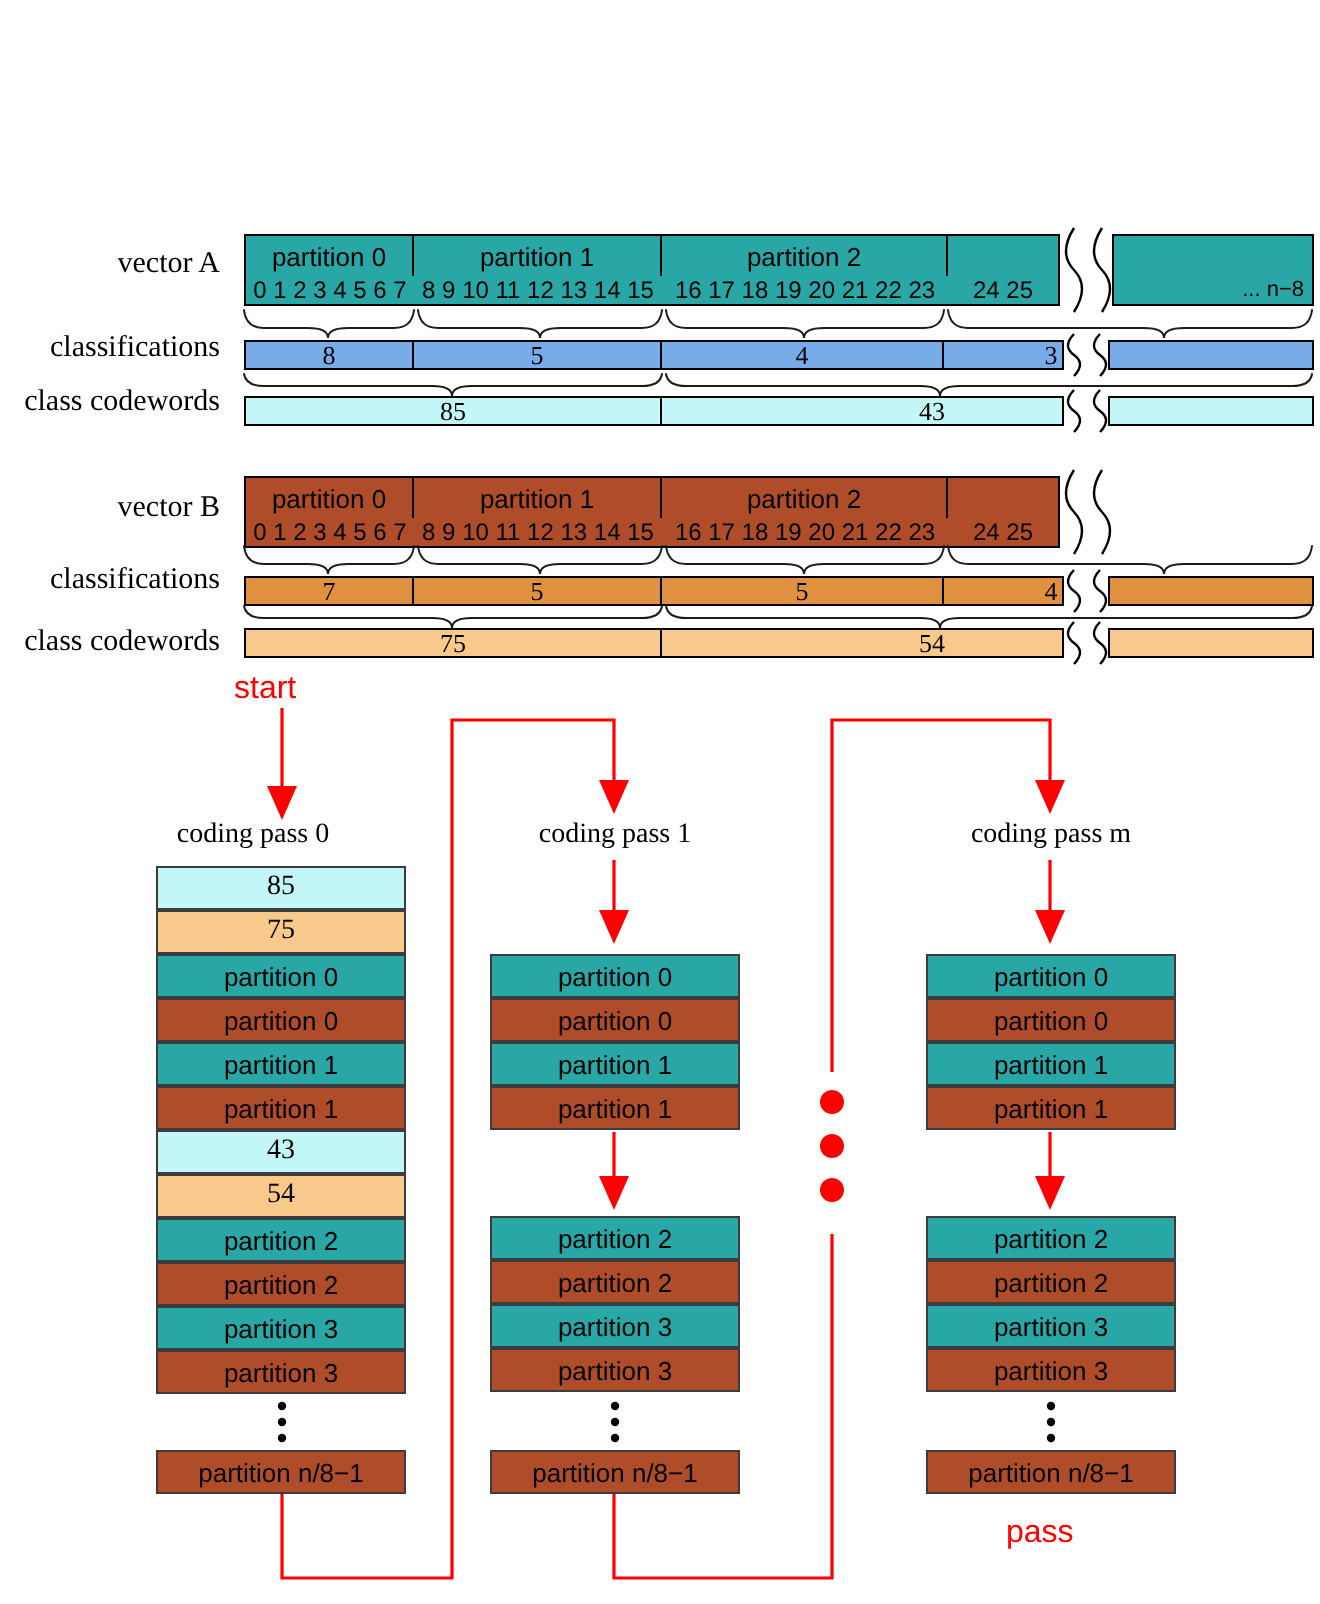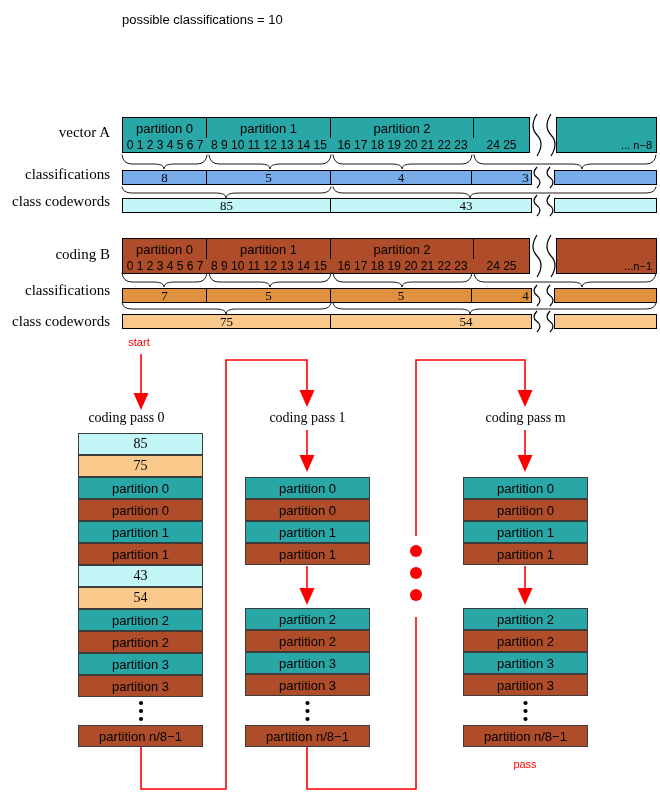--- a/index.html
+++ b/index.html
@@ -3,21 +3,21 @@
 <meta charset="utf-8">
 <style>
   html,body{margin:0;padding:0;background:#fff;}
   #stage{position:relative;width:660px;height:802px;background:#fff;overflow:hidden;
          font-family:"Liberation Sans",sans-serif;color:#000;}
   #header{position:absolute;left:122px;top:10px;font-size:13px;line-height:19.4px;white-space:nowrap;}
   .rowlabel{position:absolute;left:0;width:110px;text-align:right;
             font-family:"Liberation Serif","DejaVu Serif",serif;font-size:15px;white-space:nowrap;}
   .pass-title{position:absolute;top:410px;width:125px;text-align:center;
               font-family:"Liberation Serif","DejaVu Serif",serif;font-size:14px;white-space:nowrap;}
-  .flow-label{position:absolute;width:44px;text-align:center;font-size:11px;color:var(--red);}
+  .flow-label{position:absolute;width:44px;text-align:left;font-size:16px;color:var(--red);}
   .vbar{position:absolute;border:1px solid #000;box-sizing:border-box;display:flex;flex-direction:column;}
   .vrow{display:flex;flex:none;}
   .vseg{box-sizing:border-box;display:flex;align-items:center;justify-content:center;overflow:hidden;white-space:nowrap;}
   .vseg.divider{border-right:1px solid #000;}
   .pname{font-size:13px;height:20px;}
   .pcells{font-size:12px;height:14px;}
   .vtail{flex-direction:row;align-items:flex-end;justify-content:flex-end;
          padding:0 4px 1px 0;font-size:11px;}
   .thinbar{position:absolute;border:1px solid #000;box-sizing:border-box;display:flex;}
   .thinseg{box-sizing:border-box;display:flex;align-items:center;justify-content:center;height:100%;
@@ -31,28 +31,27 @@
   .blk-codeword-b{background:var(--cw-b);}
   .serifnum{font-family:"Liberation Serif","DejaVu Serif",serif;font-size:14px;}
   #overlay{position:absolute;left:0;top:0;z-index:10;pointer-events:none;}
 </style>
 </head>
 <body>
 
 <div id="stage">
 
   <div id="header">
-    <div>possible classifications = 10</div>
   </div>
 
   <div class="rowlabel" style="top:124px">vector A</div>
   <div class="rowlabel" style="top:166px">classifications</div>
   <div class="rowlabel" style="top:193px">class codewords</div>
 
-  <div class="rowlabel" style="top:246px">coding B</div>
+  <div class="rowlabel" style="top:246px">vector B</div>
   <div class="rowlabel" style="top:282px">classifications</div>
   <div class="rowlabel" style="top:313px">class codewords</div>
 
   <div class="flow-label" style="left:117px;top:336px">start</div>
   <div class="flow-label" style="left:503px;top:758px">pass</div>
 
   <div class="pass-title" style="left:64px">coding pass 0</div>
   <div class="pass-title" style="left:245px">coding pass 1</div>
   <div class="pass-title" style="left:463px">coding pass m</div>
 
@@ -155,21 +154,20 @@
         <div class="vseg pname divider" style="width: 143px;">partition 2</div>
         <div class="vseg pname" style="width: 55px;"></div>
       </div>
       <div class="vrow" style="height: 14px;">
         <div class="vseg pcells" style="width: 84px;">0 1 2 3 4 5 6 7</div>
         <div class="vseg pcells" style="width: 124px;">8 9 10 11 12 13 14 15</div>
         <div class="vseg pcells" style="width: 143px;">16 17 18 19 20 21 22 23</div>
         <div class="vseg pcells" style="width: 55px;">24 25</div>
       </div>
     </div>
-    <div class="vbar vtail" style="left: 556px; top: 238px; width: 101px; height: 36px; background: rgb(175, 76, 41);">...n−1</div>
     <div class="thinbar" style="left: 122px; top: 288px; width: 410px; height: 15px; background: rgb(224, 145, 64);">
       <div class="thinseg divider" style="width: 84px;">
         <div>7</div>
       </div>
       <div class="thinseg divider" style="width: 124px;">
         <div>5</div>
       </div>
       <div class="thinseg divider" style="width: 141px;">
         <div>5</div>
       </div>

